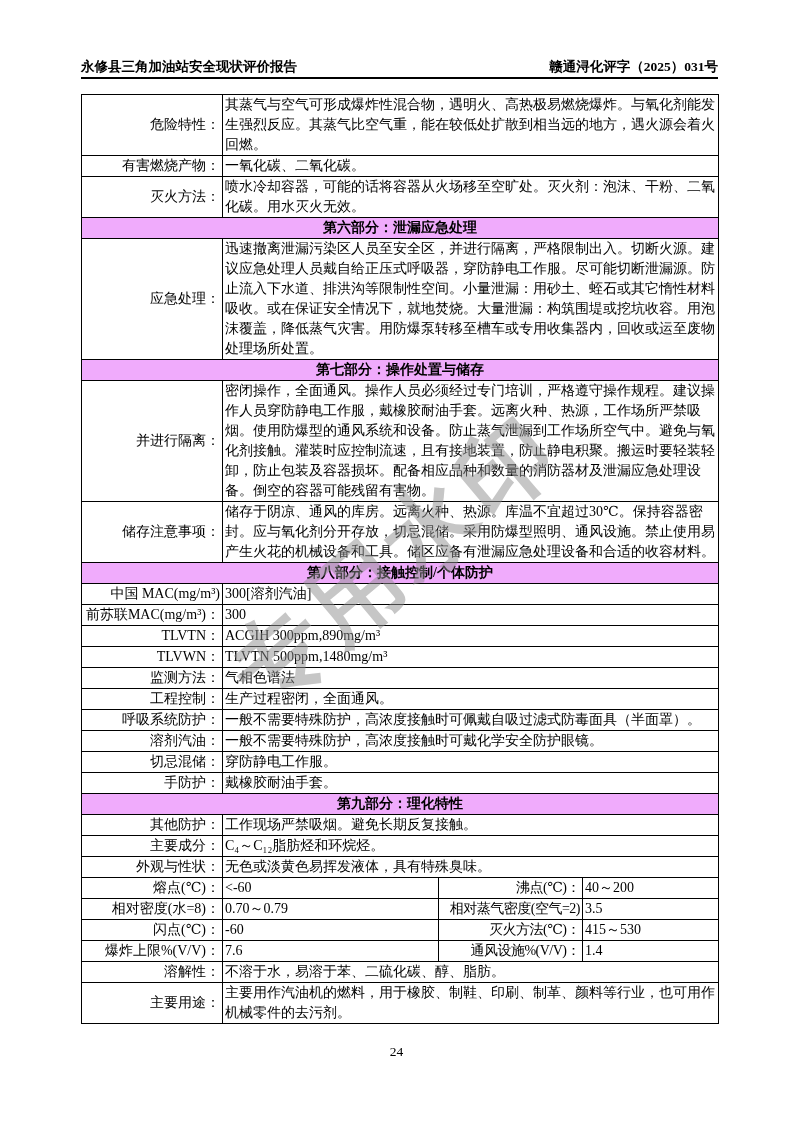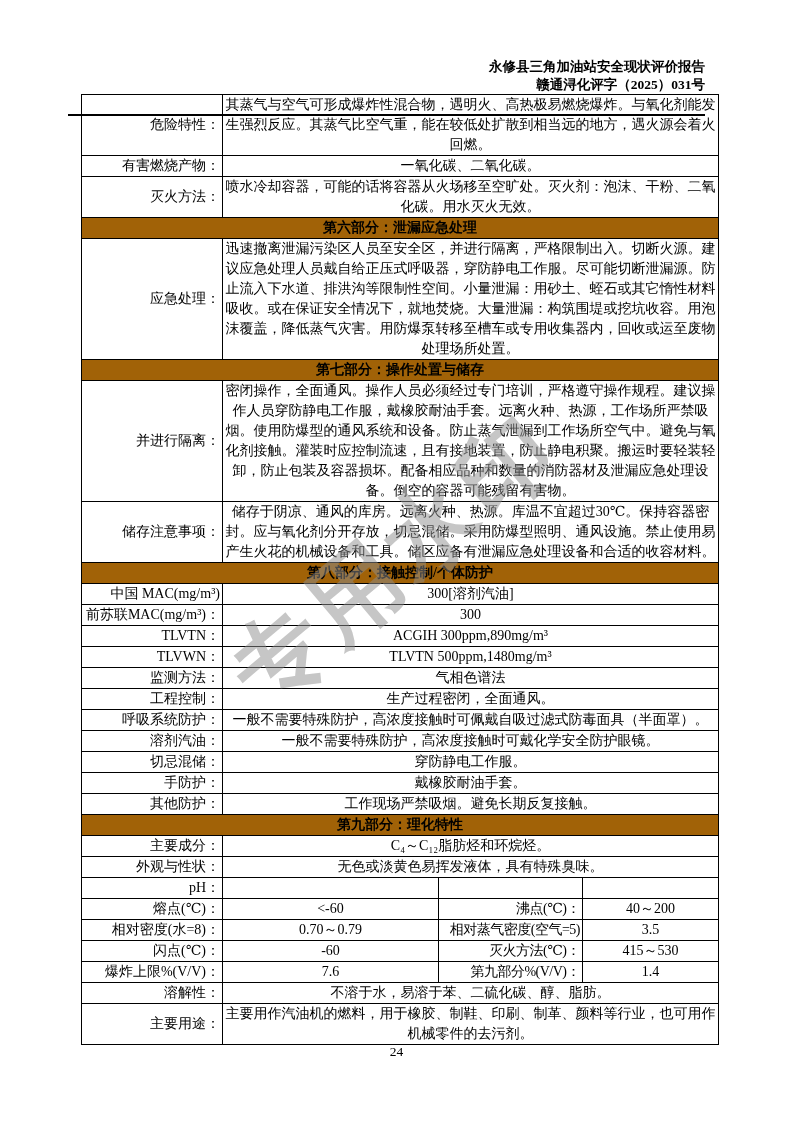--- a/index.html
+++ b/index.html
@@ -6,47 +6,46 @@
   body{
     width:793px;height:1122px;
     background:#ffffff;
     position:relative;
     font-family:"Liberation Serif","DejaVu Serif",serif;
     color:#000;
     overflow:hidden;
   }
   
   .page-header{
-    position:absolute;left:68px;top:58px;width:637px;
+    position:absolute;left:81px;top:58px;width:637px;
     display:flex;justify-content:space-between;align-items:flex-end;
     font-size:13.5px;font-weight:bold;
-    padding-bottom:20px;
+    padding-bottom:1px;
     border-bottom:2px solid #000;
-    flex-direction:column;
   }
   
   table.msds{
     position:absolute;left:81px;top:94px;width:637px;
     border-collapse:collapse;table-layout:fixed;
     background:transparent;
   }
   table.msds td{
     border:1px solid #000;
     padding:0 2px;
     font-size:14px;line-height:20px;
     vertical-align:middle;
     word-break:break-all;
     overflow:hidden;
   }
   td.lbl{text-align:right;white-space:nowrap;}
   td.lbl2{text-align:right;white-space:nowrap;letter-spacing:-0.5px;}
-  td.val{text-align:center;margin-left:8px;}
+  td.val{text-align:left;margin-left:8px;}
   td.section{
     text-align:center;font-weight:bold;font-size:15px;
-    background:#a16207;line-height:20px;padding:1px 2px;
+    background:#f0abfc;line-height:20px;padding:1px 2px;
   }
   
   .watermark{
     position:absolute;left:145px;top:400px;width:500px;height:320px;
     display:flex;align-items:center;justify-content:center;
     transform:rotate(-40deg);
     font-family:"Liberation Sans","DejaVu Sans",sans-serif;
     font-weight:bold;font-size:92px;letter-spacing:6px;
     color:#8f8f8f;opacity:0.5;
     z-index:5;pointer-events:none;white-space:nowrap;
@@ -140,62 +139,56 @@
       </tr>
       <tr>
         <td class="lbl">切忌混储：</td>
         <td class="val" colspan="3">穿防静电工作服。</td>
       </tr>
       <tr>
         <td class="lbl">手防护：</td>
         <td class="val" colspan="3">戴橡胶耐油手套。</td>
       </tr>
       <tr>
+        <td class="section" colspan="4">第九部分：理化特性</td>
+      </tr>
+      <tr>
         <td class="lbl">其他防护：</td>
         <td class="val" colspan="3">工作现场严禁吸烟。避免长期反复接触。</td>
       </tr>
       <tr>
-        <td class="section" colspan="4">第九部分：理化特性</td>
-      </tr>
-      <tr>
         <td class="lbl">主要成分：</td>
         <td class="val" colspan="3">C₄～C₁₂脂肪烃和环烷烃。</td>
       </tr>
       <tr>
         <td class="lbl">外观与性状：</td>
         <td class="val" colspan="3">无色或淡黄色易挥发液体，具有特殊臭味。</td>
-      </tr>
-      <tr>
-        <td class="lbl">pH：</td>
-        <td class="val"></td>
-        <td class="lbl2"></td>
-        <td class="val"></td>
       </tr>
       <tr>
         <td class="lbl">熔点(℃)：</td>
         <td class="val">&lt;-60</td>
         <td class="lbl2">沸点(℃)：</td>
         <td class="val">40～200</td>
       </tr>
       <tr>
         <td class="lbl">相对密度(水=8)：</td>
         <td class="val">0.70～0.79</td>
-        <td class="lbl2">相对蒸气密度(空气=5)</td>
+        <td class="lbl2">相对蒸气密度(空气=2)</td>
         <td class="val">3.5</td>
       </tr>
       <tr>
         <td class="lbl">闪点(℃)：</td>
         <td class="val">-60</td>
         <td class="lbl2">灭火方法(℃)：</td>
         <td class="val">415～530</td>
       </tr>
       <tr>
         <td class="lbl">爆炸上限%(V/V)：</td>
         <td class="val">7.6</td>
-        <td class="lbl2">第九部分%(V/V)：</td>
+        <td class="lbl2">通风设施%(V/V)：</td>
         <td class="val">1.4</td>
       </tr>
       <tr>
         <td class="lbl">溶解性：</td>
         <td class="val" colspan="3">不溶于水，易溶于苯、二硫化碳、醇、脂肪。</td>
       </tr>
       <tr>
         <td class="lbl">主要用途：</td>
         <td class="val" colspan="3">主要用作汽油机的燃料，用于橡胶、制鞋、印刷、制革、颜料等行业，也可用作机械零件的去污剂。</td>
       </tr>

